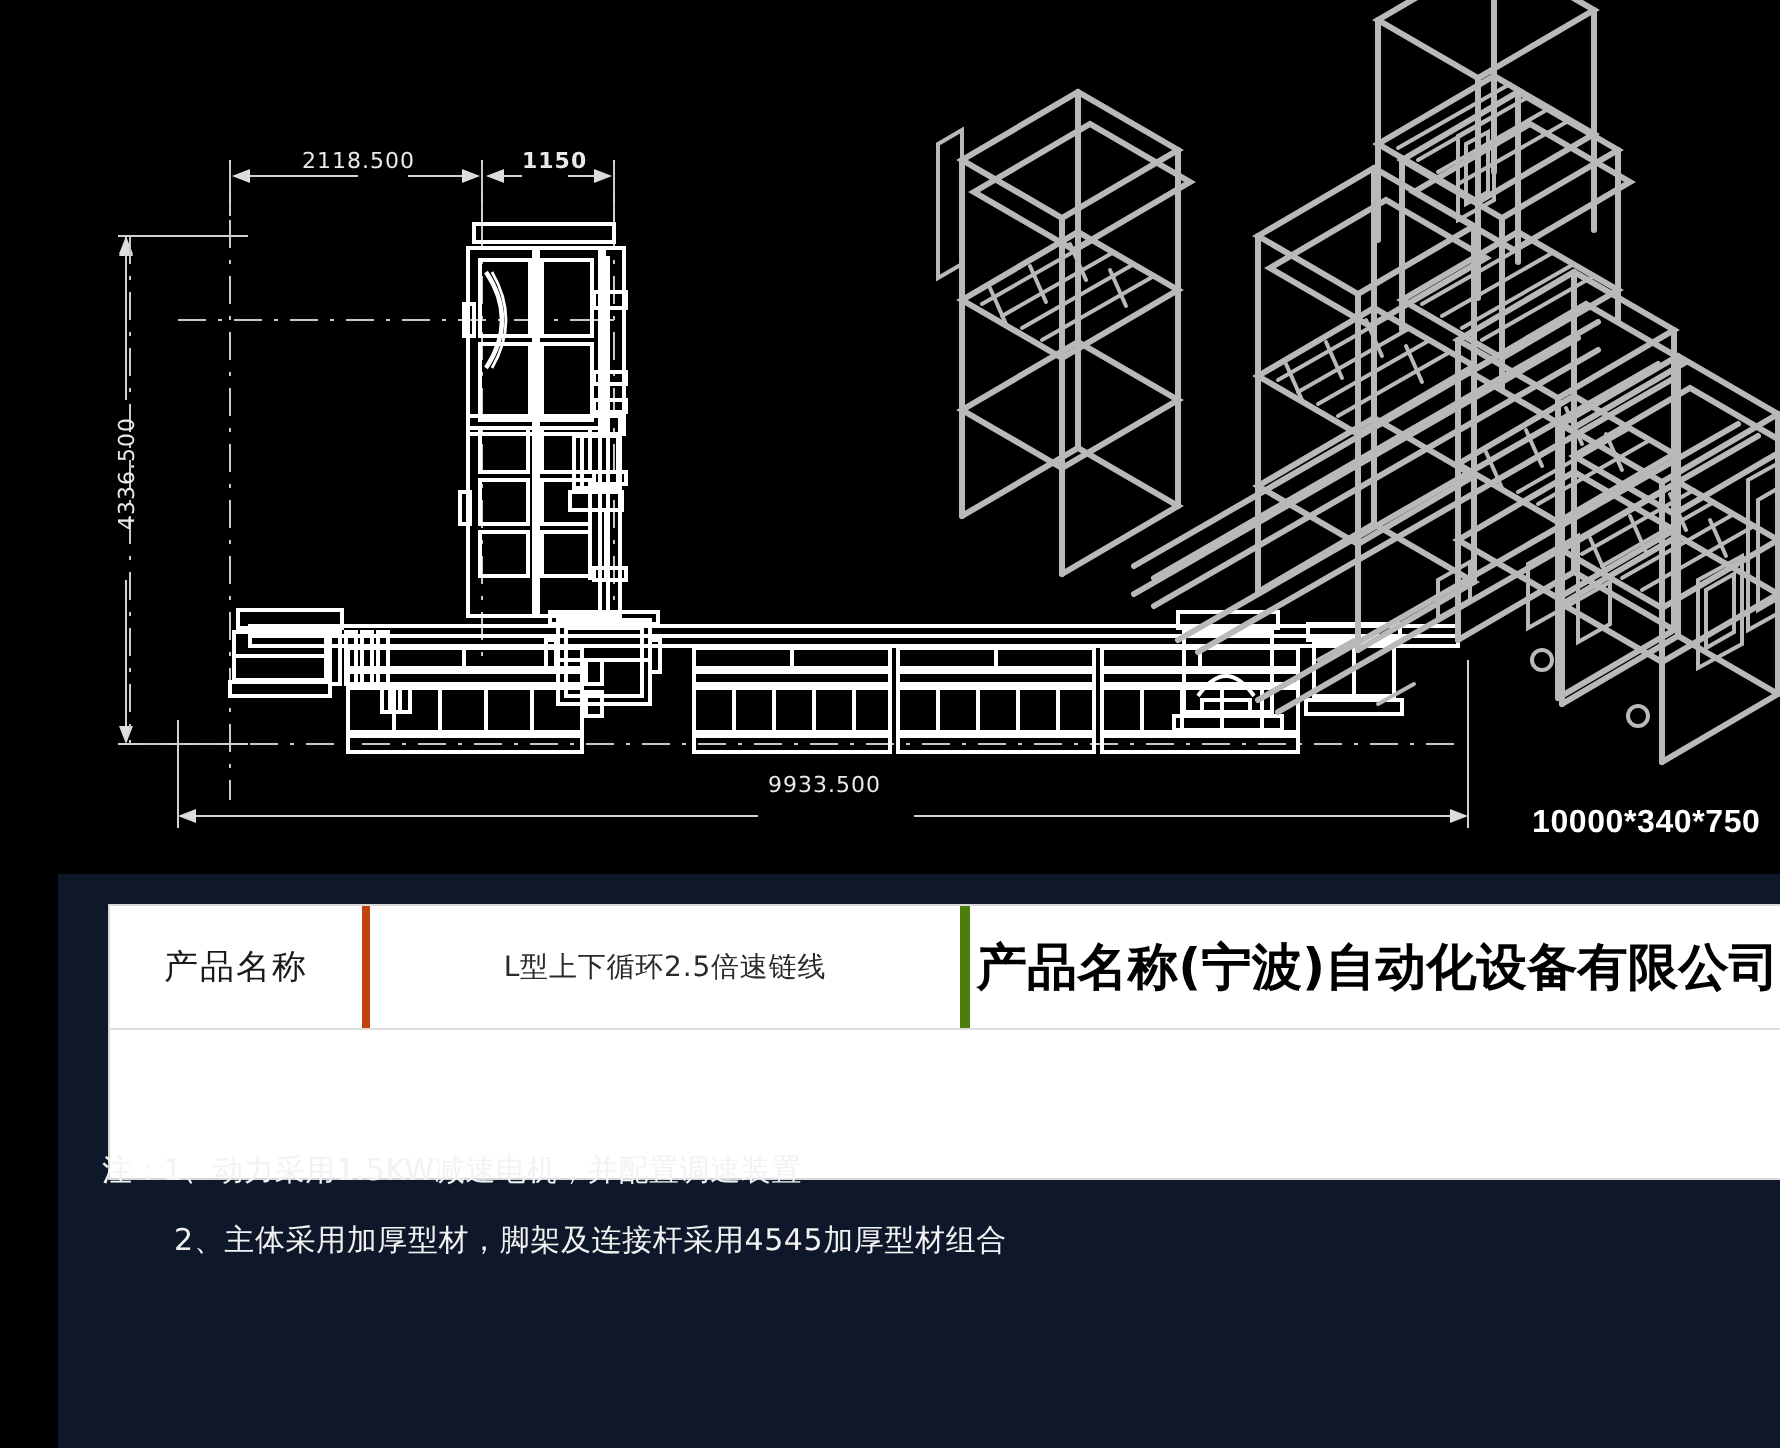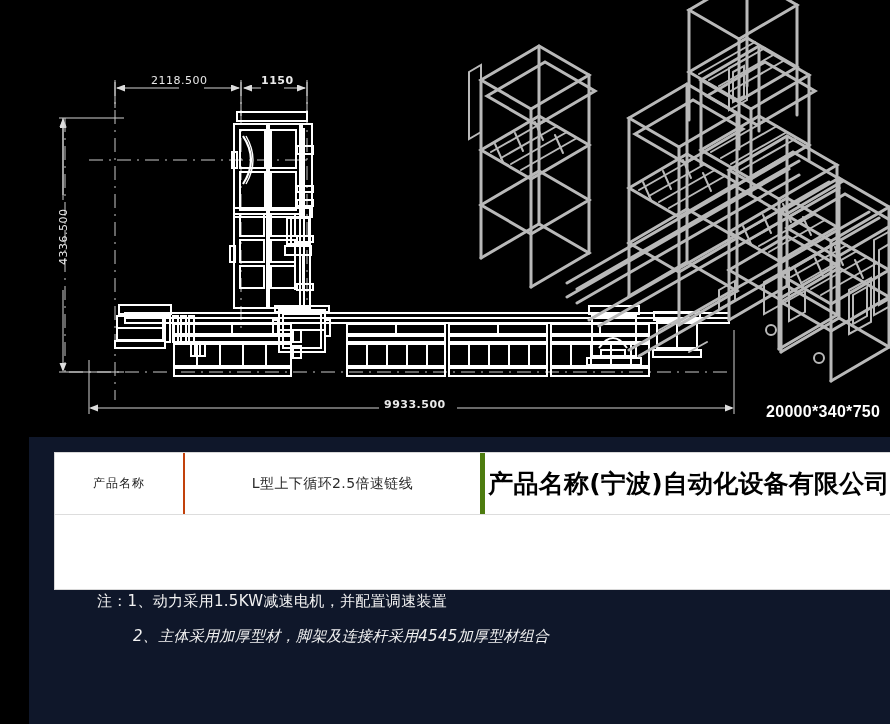--- a/index.html
+++ b/index.html
@@ -38,48 +38,48 @@
   }
   .spec-row{display:flex;width:100%;box-sizing:border-box;}
   .spec-row.r1{height:62px;border-bottom:1px solid #ddd;}
   .spec-row.r2{height:75px;}
   .cell{
     display:flex;align-items:center;justify-content:center;
     box-sizing:border-box;color:#111;
     font-family:"DejaVu Sans","Liberation Sans",sans-serif;
   }
   .c-label{
-    width:130px;flex:0 0 130px;border-right:2px solid #c2410c;
-    font-size:12px;letter-spacing:1px;color:#1a1a1a;
+    width:130px;flex:0 0 130px;border-right:4px solid #c2410c;
+    font-size:17px;letter-spacing:1px;color:#1a1a1a;
   }
   .c-prod{
     width:300px;flex:0 0 300px;border-right:5px solid #4d7c0f;
     font-size:14px;letter-spacing:.4px;color:#2a2a2a;
   }
   .c-company{
     flex:1 1 auto;font-size:25px;font-weight:bold;color:#000;
     letter-spacing:.2px;
   }
   .c-parts{
     flex:1 1 auto;justify-content:flex-start;
     flex-direction:column;align-items:flex-start;
     padding:8px 0 0 22px;
     font-size:15.5px;color:#1a1a1a;line-height:31px;letter-spacing:.2px;
   }
   .c-parts span{display:block;}
 
   
-  .notes{position:absolute;left:0;top:584px;width:762px;padding-left:46px;}
+  .notes{position:absolute;left:0;top:568px;width:762px;}
   .note{
     color:#f2f2f2;
     font-family:"DejaVu Sans","Liberation Sans",sans-serif;
     font-size:15px;letter-spacing:.3px;line-height:35px;white-space:nowrap;
   }
   .note.n1{margin-left:22px;}
-  .note.n2,.note.n3{margin-left:58px;font-style:italic;}
+  .note.n2,.note.n3{margin-left:58px;}
 </style>
 </head>
 <body>
 
 <div id="root">
 
   <div class="drawing">
 
     <svg width="890" height="437" viewBox="0 0 890 437" style="position:absolute;left:0;top:0;">
       <defs>
@@ -451,23 +451,23 @@
         </g>
       </g>
     </svg>
 
     <div class="dimtext" style="left:122px;top:74px;">2118.500</div>
 
     <div class="dimtext" style="left:232px;top:74px;font-weight:bold;">1150</div>
 
     <div class="dimtext vert" style="left:28px;top:265px;transform:rotate(-90deg);">4336.500</div>
 
-    <div class="dimtext" style="left:355px;top:398px;font-weight:bold;">9933.500</div>
-
-    <div class="sizelabel" style="left:737px;top:403px;">20000*340*750</div>
+    <div class="dimtext" style="left:355px;top:386px;">9933.500</div>
+
+    <div class="sizelabel" style="left:737px;top:403px;">10000*340*750</div>
   </div>
 
   <div class="spec">
 
     <div class="spec-row r1">
       <div class="cell c-label">产品名称</div>
       <div class="cell c-prod">L型上下循环2.5倍速链线</div>
       <div class="cell c-company">产品名称(宁波)自动化设备有限公司</div>
     </div>
 

